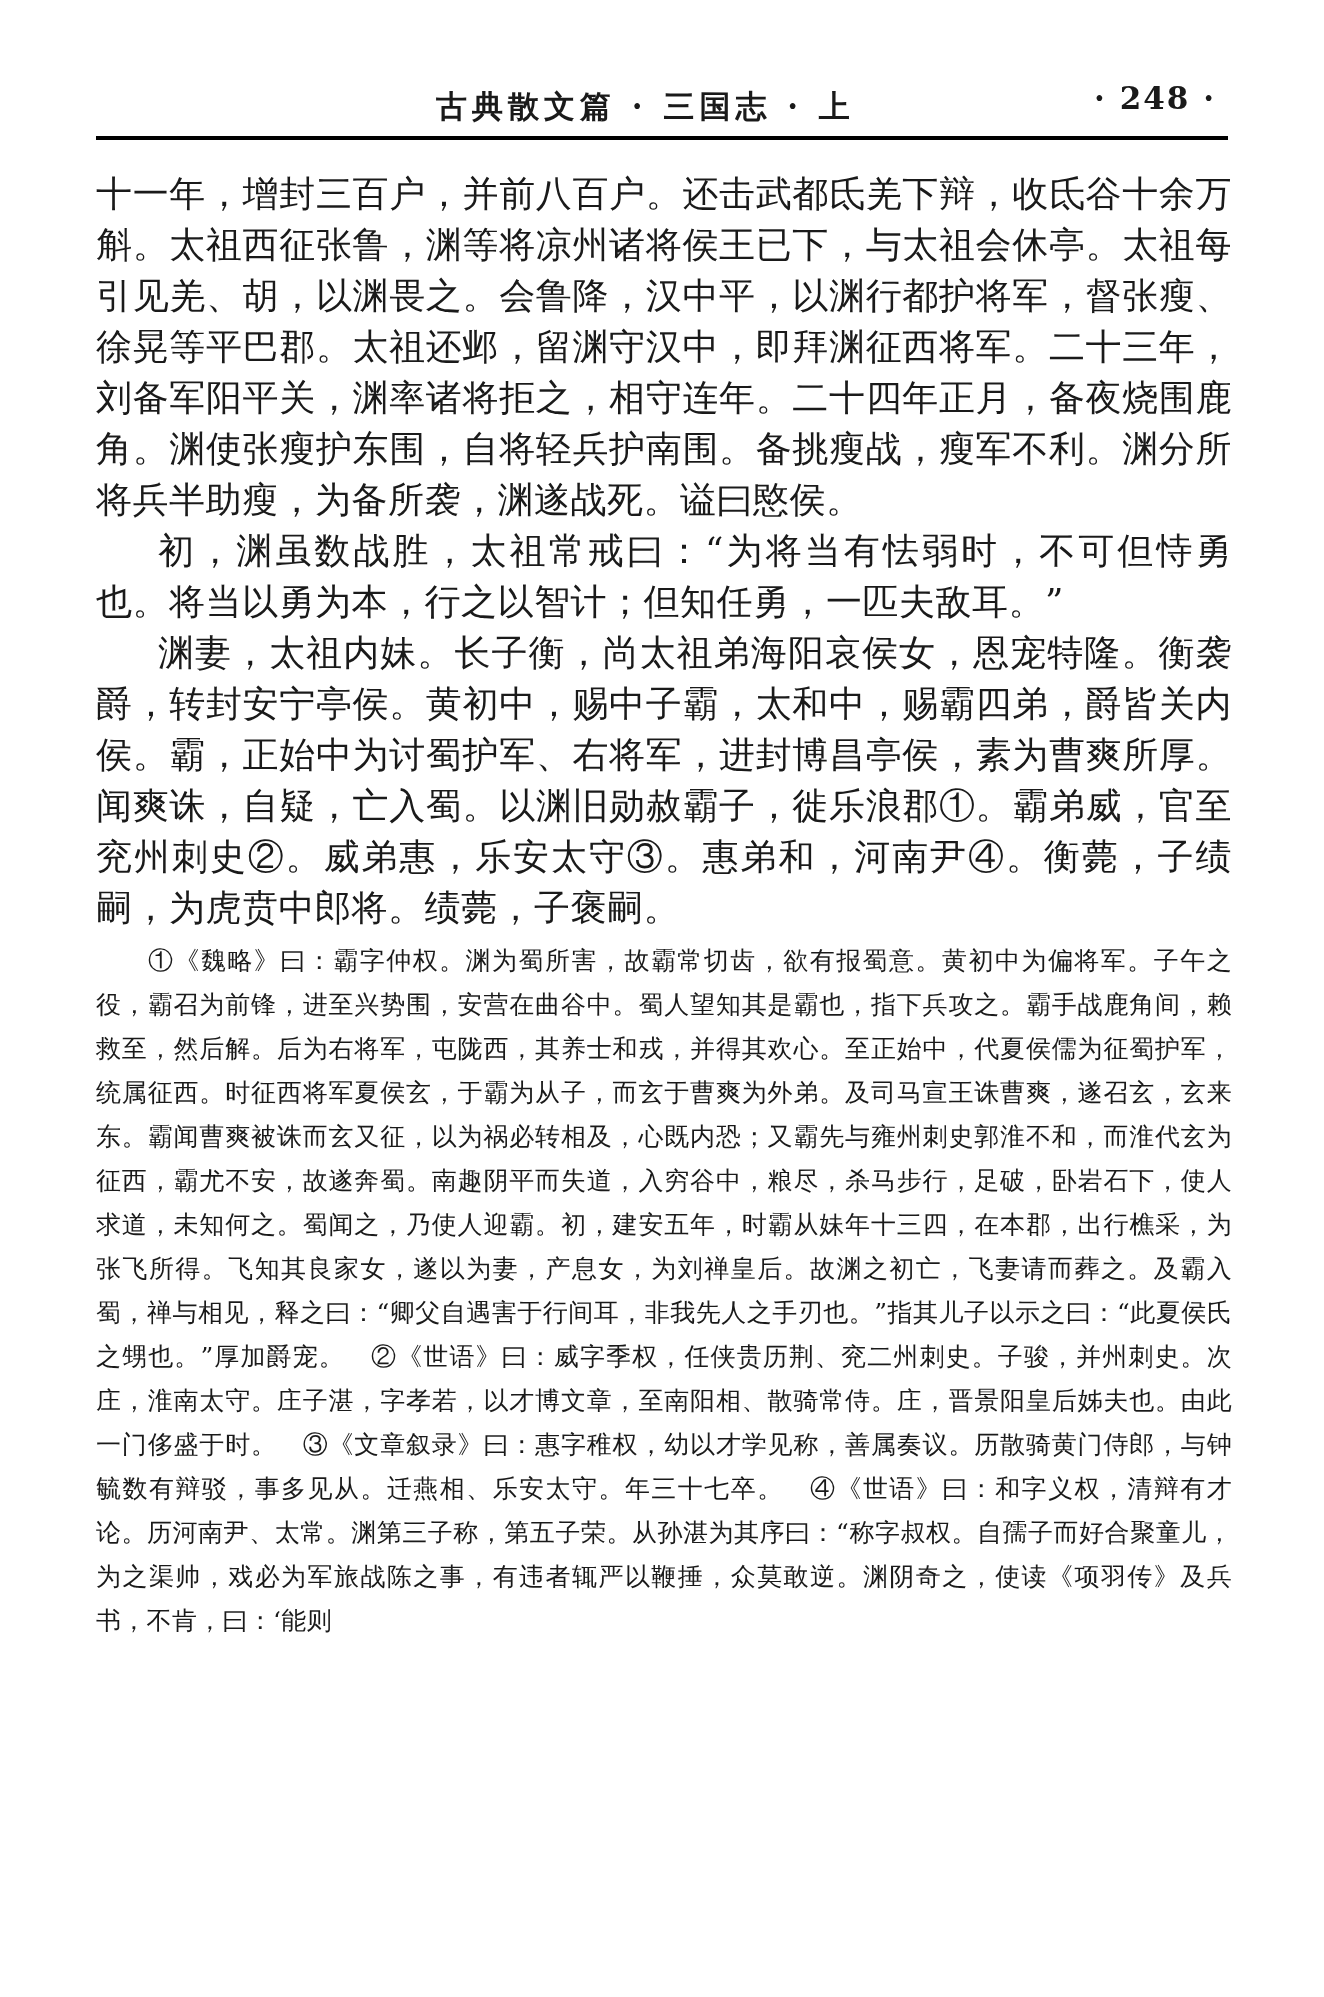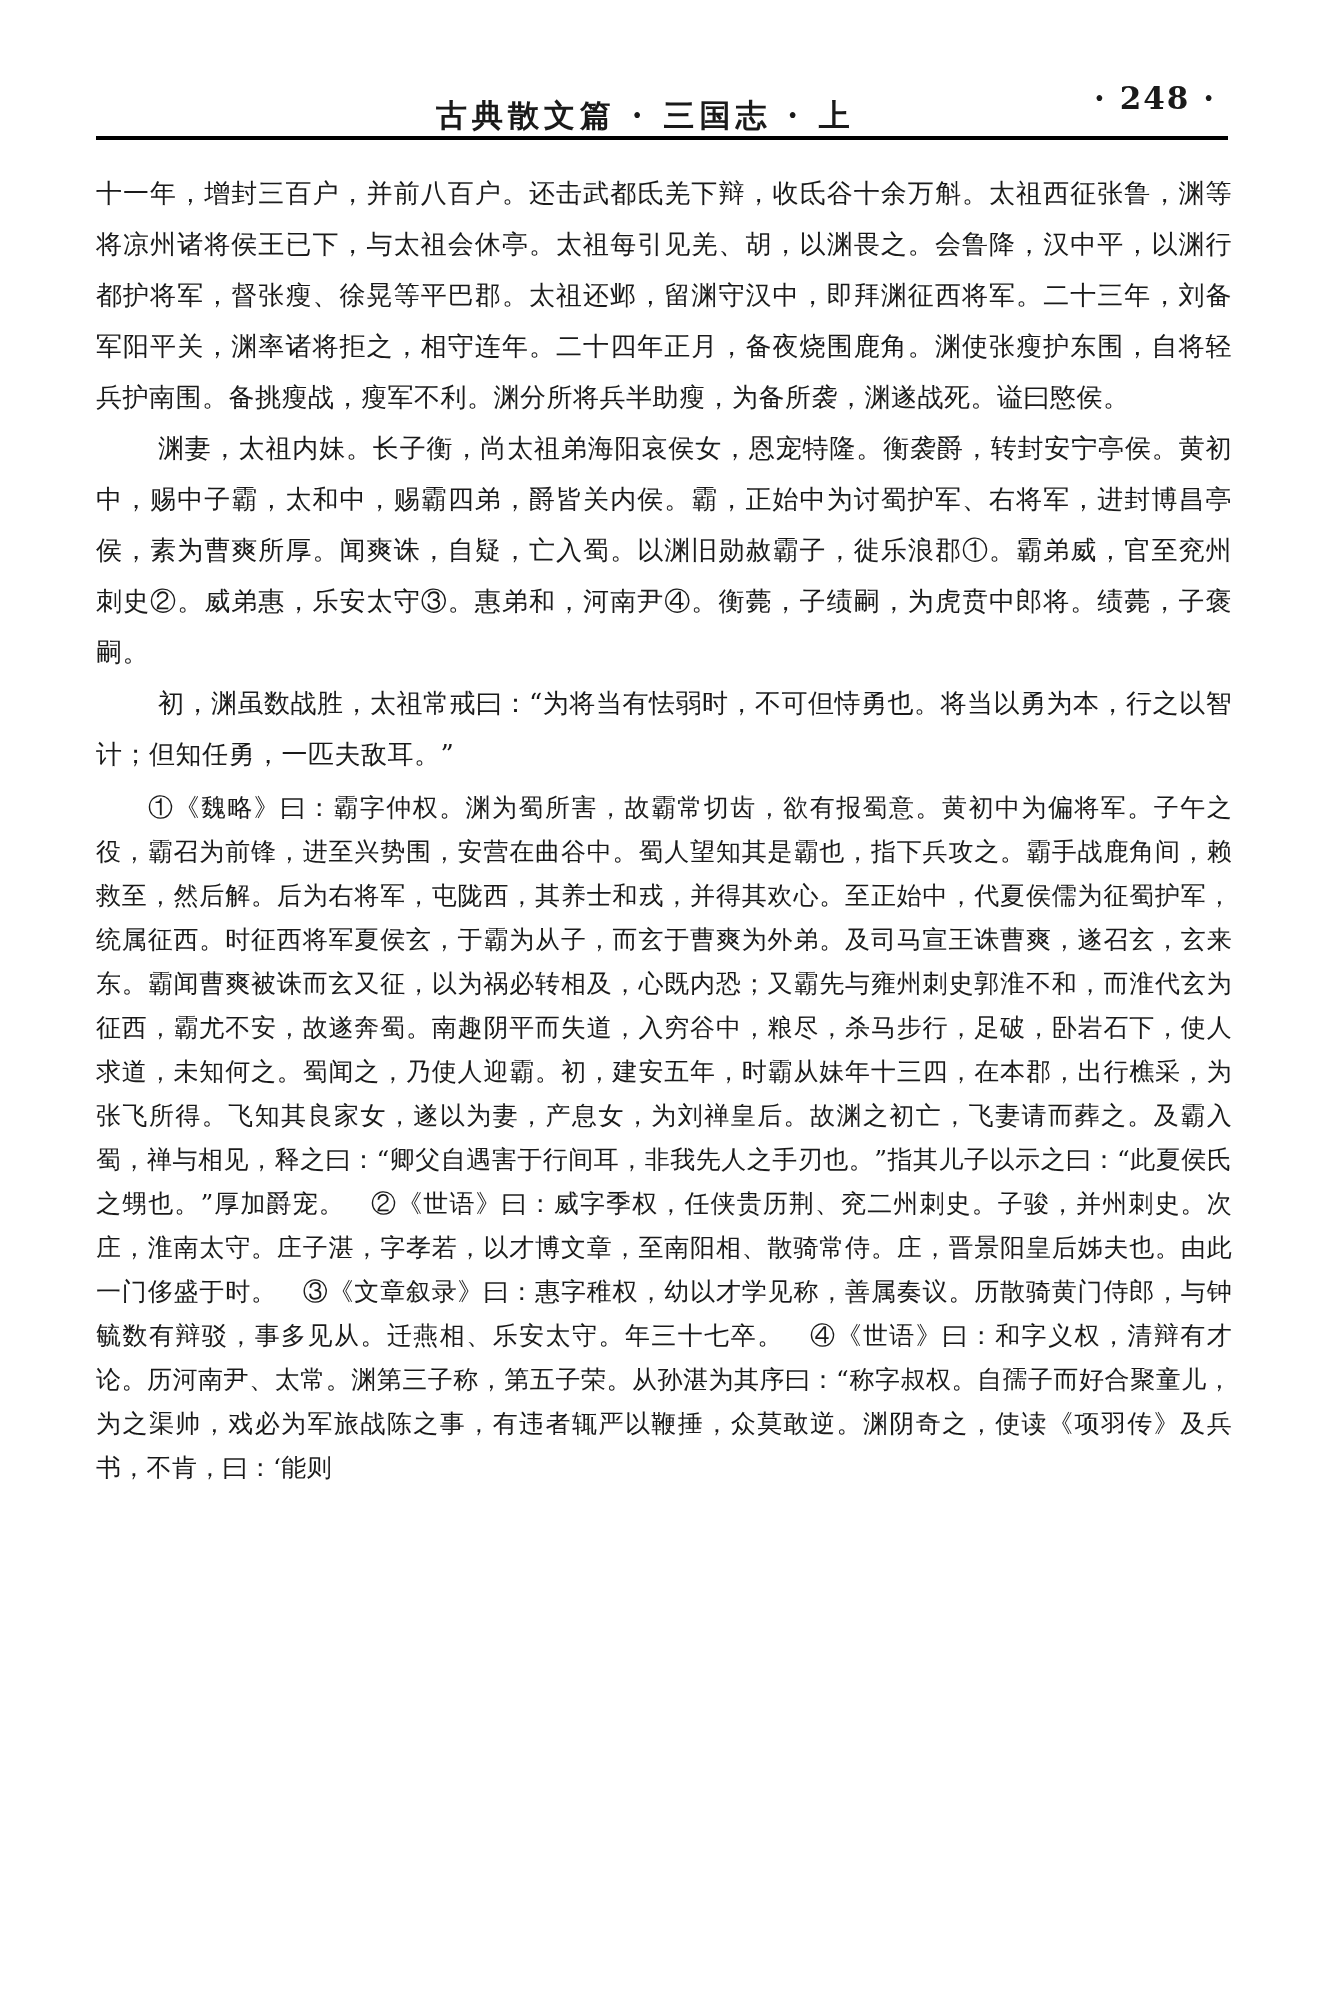--- a/index.html
+++ b/index.html
@@ -29,21 +29,21 @@
     top: 78px;
     width: 1132px;
     height: 62px;
     display: flex;
     align-items: flex-start;
     justify-content: flex-start;
   }
   .header-title {
     position: absolute;
     left: 340px;
-    top: 17px;
+    top: 8px;
     font-size: 31px;
     letter-spacing: 5px;
     font-weight: 700;
     white-space: nowrap;
     font-family: "DejaVu Serif", "Liberation Serif", serif;
   }
   .header-page {
     position: absolute;
     right: 12px;
     top: 2px;
@@ -61,21 +61,21 @@
     background: #000;
   }
   .body {
     position: absolute;
     left: 96px;
     top: 168px;
     width: 1136px;
   }
   p {
     margin: 0;
-    font-size: 26px;
+    font-size: 36px;
     line-height: 51px;
     text-align: justify;
     text-justify: inter-character;
     letter-spacing: 0.5px;
   }
   p.indent {
     text-indent: 62px;
   }
   .notes {
     margin-top: 6px;
@@ -97,21 +97,21 @@
 <div class="page">
 
   <div class="header">
     <div class="header-title">古典散文篇 · 三国志 · 上</div>
     <div class="header-page">· 248 ·</div>
   </div>
   <div class="header-rule"></div>
 
   <div class="body">
     <p>十一年，增封三百户，并前八百户。还击武都氐羌下辩，收氐谷十余万斛。太祖西征张鲁，渊等将凉州诸将侯王已下，与太祖会休亭。太祖每引见羌、胡，以渊畏之。会鲁降，汉中平，以渊行都护将军，督张瘦、徐晃等平巴郡。太祖还邺，留渊守汉中，即拜渊征西将军。二十三年，刘备军阳平关，渊率诸将拒之，相守连年。二十四年正月，备夜烧围鹿角。渊使张瘦护东围，自将轻兵护南围。备挑瘦战，瘦军不利。渊分所将兵半助瘦，为备所袭，渊遂战死。谥曰愍侯。</p>
+    <p class="indent">初，渊虽数战胜，太祖常戒曰：“为将当有怯弱时，不可但恃勇也。将当以勇为本，行之以智计；但知任勇，一匹夫敌耳。”</p>
     <p class="indent">渊妻，太祖内妹。长子衡，尚太祖弟海阳哀侯女，恩宠特隆。衡袭爵，转封安宁亭侯。黄初中，赐中子霸，太和中，赐霸四弟，爵皆关内侯。霸，正始中为讨蜀护军、右将军，进封博昌亭侯，素为曹爽所厚。闻爽诛，自疑，亡入蜀。以渊旧勋赦霸子，徙乐浪郡①。霸弟威，官至兖州刺史②。威弟惠，乐安太守③。惠弟和，河南尹④。衡薨，子绩嗣，为虎贲中郎将。绩薨，子褒嗣。</p>
-    <p class="indent">初，渊虽数战胜，太祖常戒曰：“为将当有怯弱时，不可但恃勇也。将当以勇为本，行之以智计；但知任勇，一匹夫敌耳。”</p>
 
     <div class="notes">
       <p class="first">①《魏略》曰：霸字仲权。渊为蜀所害，故霸常切齿，欲有报蜀意。黄初中为偏将军。子午之役，霸召为前锋，进至兴势围，安营在曲谷中。蜀人望知其是霸也，指下兵攻之。霸手战鹿角间，赖救至，然后解。后为右将军，屯陇西，其养士和戎，并得其欢心。至正始中，代夏侯儒为征蜀护军，统属征西。时征西将军夏侯玄，于霸为从子，而玄于曹爽为外弟。及司马宣王诛曹爽，遂召玄，玄来东。霸闻曹爽被诛而玄又征，以为祸必转相及，心既内恐；又霸先与雍州刺史郭淮不和，而淮代玄为征西，霸尤不安，故遂奔蜀。南趣阴平而失道，入穷谷中，粮尽，杀马步行，足破，卧岩石下，使人求道，未知何之。蜀闻之，乃使人迎霸。初，建安五年，时霸从妹年十三四，在本郡，出行樵采，为张飞所得。飞知其良家女，遂以为妻，产息女，为刘禅皇后。故渊之初亡，飞妻请而葬之。及霸入蜀，禅与相见，释之曰：“卿父自遇害于行间耳，非我先人之手刃也。”指其儿子以示之曰：“此夏侯氏之甥也。”厚加爵宠。　②《世语》曰：威字季权，任侠贵历荆、兖二州刺史。子骏，并州刺史。次庄，淮南太守。庄子湛，字孝若，以才博文章，至南阳相、散骑常侍。庄，晋景阳皇后姊夫也。由此一门侈盛于时。　③《文章叙录》曰：惠字稚权，幼以才学见称，善属奏议。历散骑黄门侍郎，与钟毓数有辩驳，事多见从。迁燕相、乐安太守。年三十七卒。　④《世语》曰：和字义权，清辩有才论。历河南尹、太常。渊第三子称，第五子荣。从孙湛为其序曰：“称字叔权。自孺子而好合聚童儿，为之渠帅，戏必为军旅战陈之事，有违者辄严以鞭捶，众莫敢逆。渊阴奇之，使读《项羽传》及兵书，不肯，曰：‘能则</p>
     </div>
   </div>
 
 </div>
 
 </body></html>

